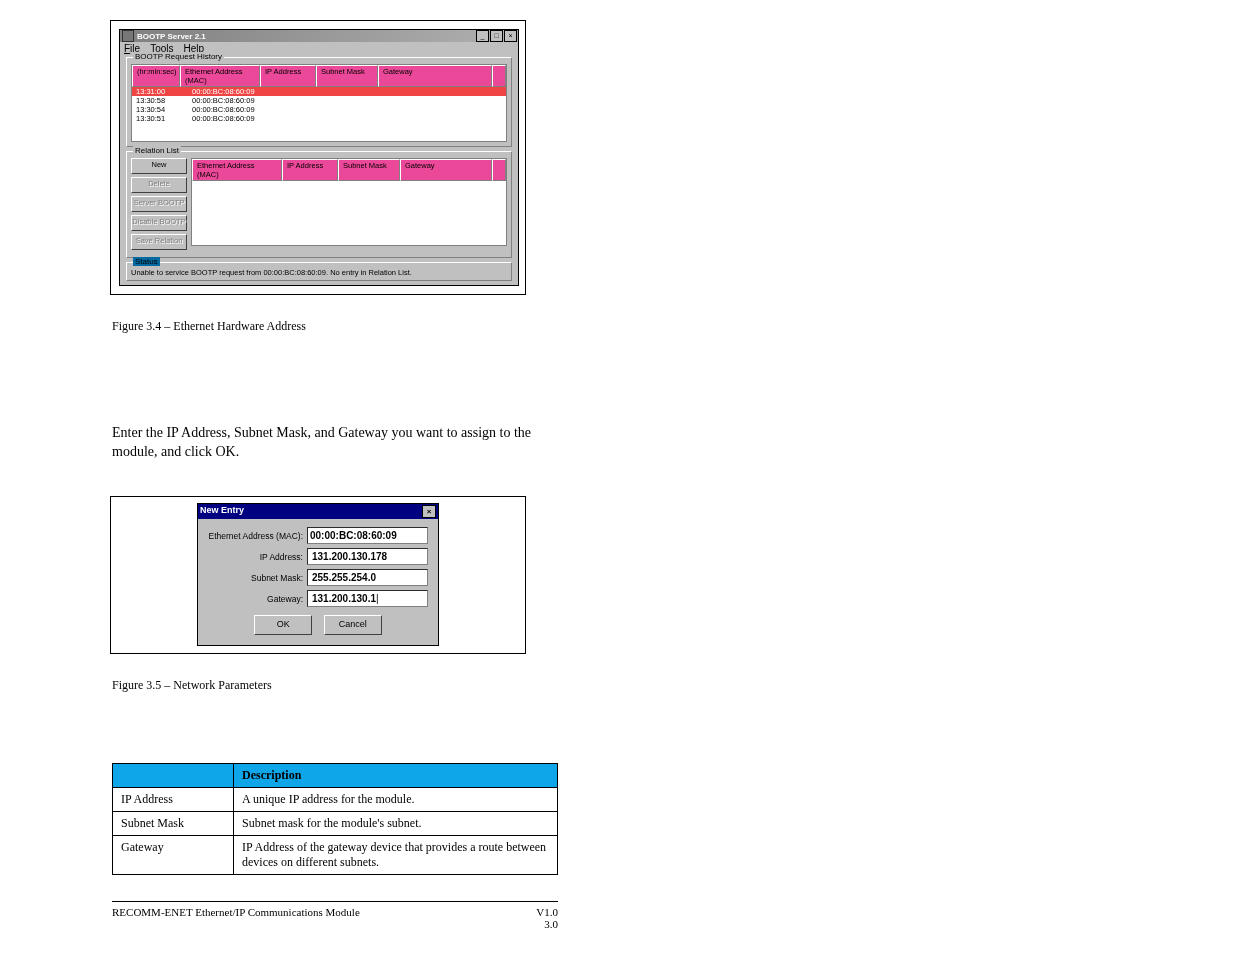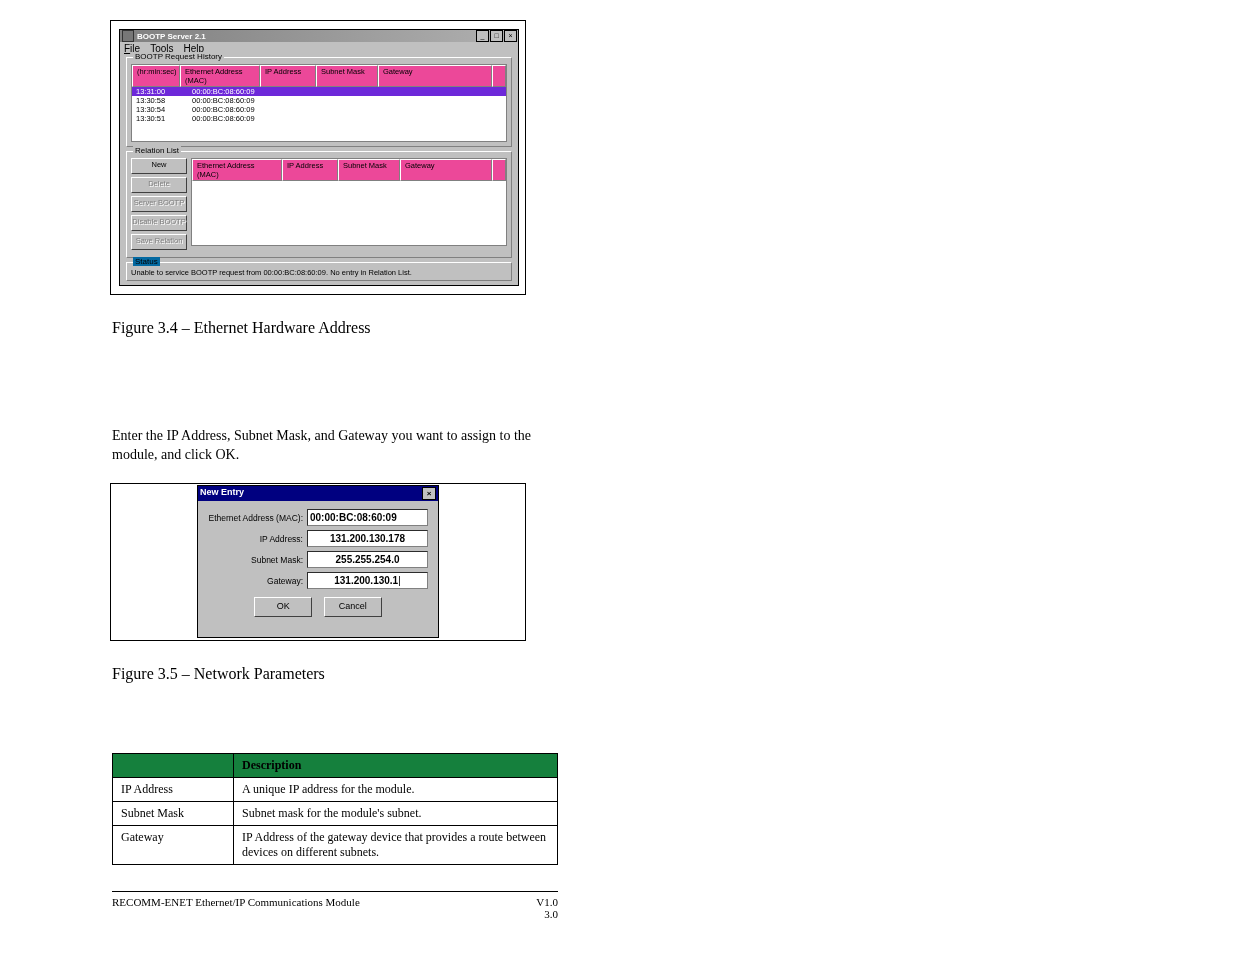--- a/index.html
+++ b/index.html
@@ -72,64 +72,64 @@
     font-size: 7.5px;
   }
   .list-header, .list-row { display:flex; }
   .list-header div {
     background:#ec4899; border:1px solid; border-color:#fff #808080 #808080 #fff;
     padding: 1px 4px; font-size:7.5px; box-sizing:border-box;
   }
   .list-row div { padding: 0 4px; white-space:nowrap; font-size:7.5px;}
   .col-time{ width:48px;} .col-mac{width:80px;} .col-ip{width:56px;} .col-sub{width:62px;} .col-gw{width:60px;flex:1;} .col-scroll{width:14px;background:#c0c0c0;border:1px solid #808080;}
   .list-body { height: 54px; overflow:hidden; position:relative;}
-  .list-body .list-row.selected{ background:#6d28d9; color:#fff;}
+  .list-body .list-row.selected{ background:#ef4444; color:#fff;}
   .list-body2 { height: 64px; background:#fff;}
   .btn {
     display:block; width:54px; height:14px; margin-bottom:3px;
     background:#c0c0c0; border:1px solid; border-color:#fff #404040 #404040 #fff;
     font-size:7.5px; text-align:center; line-height:12px;
   }
   .btn.disabled{ color:#808080; text-shadow:1px 1px 0 #fff;}
   .relation-layout{ display:flex; gap:4px; align-items:flex-start;}
   .status-box{ border:1px solid #808080; border-top-color:#fff; border-left-color:#fff; padding:5px 4px 3px 4px; margin:2px 6px 4px 6px; position:relative;}
   .status-label{ position:absolute; top:-6px; left:6px; background:#0369a1; padding:0 2px; font-size:8px;}
   .status-text{ font-size:7.5px;}
   
   .dlg {
     width: 240px;
     margin: 0 auto;
     background:#c0c0c0;
     border:1px solid #000;
   }
   .dlg-title{ background:#000080; color:#fff; font-weight:bold; font-size:9px; padding:1px 2px; display:flex; justify-content:space-between;}
   .dlg-title .x{ width:12px;height:11px;background:#c0c0c0;border:1px solid #000;color:#000;font-size:8px;display:flex;align-items:center;justify-content:center;}
-  .dlg-body{ padding:8px 10px 18px 10px;}
+  .dlg-body{ padding:8px 10px 8px 10px;}
   .form-row{ display:flex; align-items:center; margin-bottom:4px;}
   .form-label{ width:95px; text-align:right; font-size:8.5px; padding-right:4px;}
   .form-input{
     background:#fff; border:1px inset #808080; height:15px; flex:1;
     font-family: Arial, sans-serif; font-weight:bold; font-size:10px;
     padding:0 2px; display:flex; align-items:center;
   }
-  .ip-input{ display:flex; align-items:center; justify-content:center; font-weight:bold; padding:0 4px;}
+  .ip-input{ display:flex; align-items:center; justify-content:flex-start; font-weight:bold; padding:0 4px;}
   .ip-input span{ font-size:10px;}
   .dlg-btns{ text-align:center; padding:4px 0 2px 0;}
   .dlg-btns .b{
     display:inline-block; width:56px; height:18px;
     background:#c0c0c0; border:1px solid; border-color:#fff #404040 #404040 #fff;
     font-size:9px; line-height:16px; text-align:center; margin:0 4px;
   }
   
-  .body-text{ font-family: "Times New Roman", Times, serif; font-size:14px; line-height:1.35; margin:12px 0 18px 2px; width:420px;}
-  .figure-caption{ font-family:"Times New Roman",serif; font-size:16px; margin:2px 0 90px 2px;}
+  .body-text{ font-family: "Times New Roman", Times, serif; font-size:14px; line-height:1.35; margin:12px 0 34px 2px; width:420px;}
+  .figure-caption{ font-family:"Times New Roman",serif; font-size:12px; margin:2px 0 90px 2px;}
   
   .info-table{ border-collapse:collapse; width:446px; margin-left:2px;}
   .info-table th,.info-table td{ border:1px solid #000; font-family:"Times New Roman",serif; font-size:12px; padding:4px 8px; text-align:left; vertical-align:top;}
-  .info-table th{ font-weight:bold; background:#15803d;margin-top:32px;}
+  .info-table th{ font-weight:bold; background:#0ea5e9;margin-top:32px;}
   
   .footer-rule{ border:none; border-top:1px solid #000; width:446px; margin:26px 0 4px 2px;}
   .footer-line{ font-family:"Times New Roman",serif; font-size:11px; display:flex; justify-content:space-between; width:446px; margin-left:2px;}
   .figure-box.dlgbox{ padding:14px 8px;}
 </style>
 </head>
 <body>
 
 <div class="page">
 

